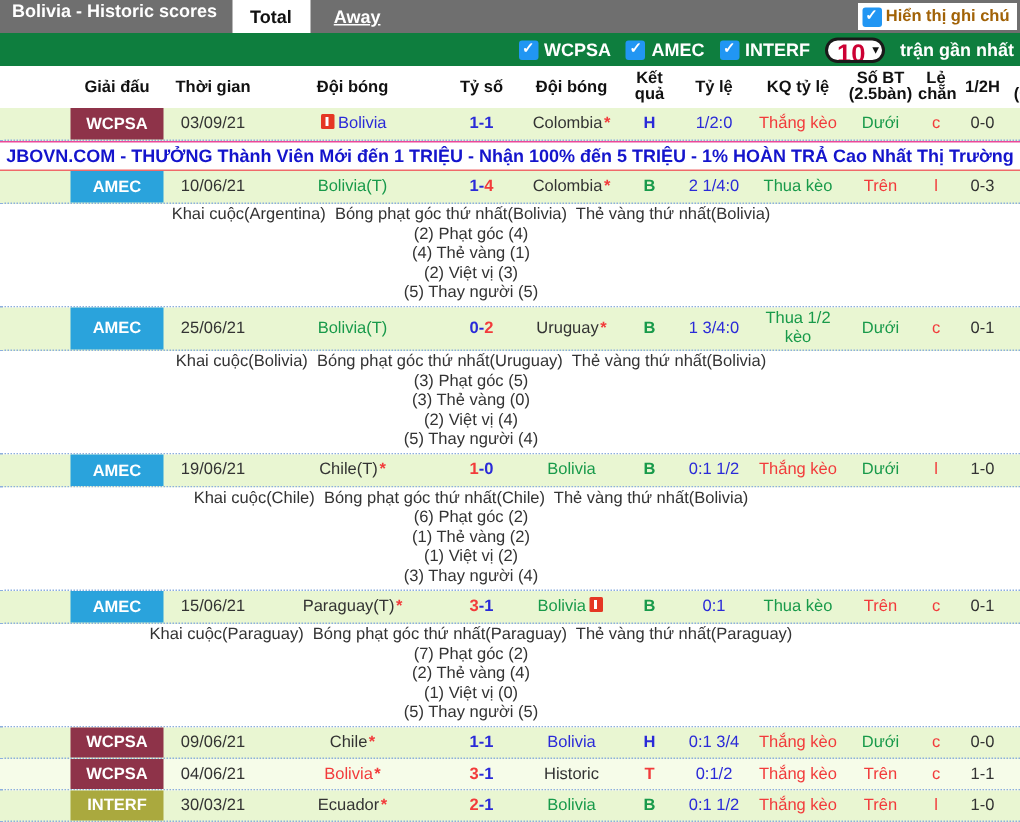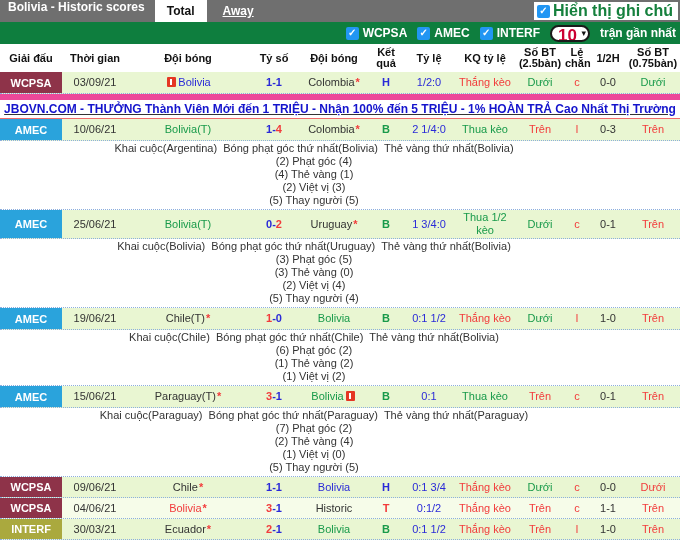--- a/index.html
+++ b/index.html
@@ -7,51 +7,51 @@
     width:680px;height:548px;overflow:hidden;background:#fff;position:relative;
     font-family:"Liberation Sans", sans-serif;font-size:11px;color:#333;
   }
   
   .titlebar{height:22px;background:#6f6f6f;display:flex;align-items:flex-start;position:relative;}
   .titlebar .title{color:#fff;font-weight:bold;font-size:12px;padding:0 10px 0 8px;}
   .tab{height:22px;display:flex;align-items:center;padding:0 12px;font-size:12px;font-weight:bold;cursor:pointer;}
   .tab.active{background:#fff;color:#111;}
   .tab.inactive{color:#fff;text-decoration:underline;margin-left:4px;}
   .note-box{position:absolute;right:2px;top:2px;height:18px;background:#fff;display:flex;align-items:center;gap:3px;padding:0 5px 0 3px;}
-  .note-label{color:#15803d;font-weight:bold;font-size:16px;}
+  .note-label{color:#a16207;font-weight:bold;font-size:11px;}
   
   .cb{display:inline-flex;width:13px;height:13px;background:#2196f3;border-radius:2px;color:#fff;
       font-size:10px;font-weight:bold;align-items:center;justify-content:center;line-height:1;}
   
   .filterbar{height:22px;background:#0e7e3e;display:flex;align-items:center;justify-content:flex-end;gap:10px;padding-right:4px;}
   .league-item{display:flex;align-items:center;gap:4px;color:#fff;font-weight:bold;font-size:12px;}
   .select-wrap{position:relative;display:inline-flex;align-items:center;}
   .select-wrap select{
     appearance:none;-webkit-appearance:none;width:40px;height:17px;border:2px solid #1a1a1a;border-radius:9px;
     background:#fff;color:#c03;font-weight:bold;font-size:17px;padding:0 0 0 6px;line-height:1;
     font-family:"Liberation Sans", sans-serif;
   }
   .sel-arrow{position:absolute;right:4px;color:#111;font-size:9px;pointer-events:none;}
   .recent-label{color:#fff;font-weight:bold;font-size:12px;}
   
-  .grid{display:grid;grid-template-columns:62px 66px 120px 52px 68px 36px 50px 62px 48px 26px 36px 54px;align-items:center;}
+  .grid{display:grid;grid-template-columns:62px 66px 120px 52px 68px 36px 50px 62px 48px 26px 36px 54px;align-items:center;padding-left:47px;}
   .thead .hcell{font-weight:bold;font-size:11px;line-height:11px;text-align:center;padding:3px 1px;color:#111;}
   .trow{min-height:21px;border-bottom:1px dotted #8caede;}
   .trow.compact{min-height:18px;}
   .shade-green{background:#e9f6d2;}
   .shade-light{background:#f6fce9;}
   .cell{text-align:center;padding:1px 0;line-height:13px;}
   .badge{height:100%;min-height:20px;display:flex;align-items:center;justify-content:center;color:#fff;font-weight:bold;font-size:11px;}
   .score{font-weight:bold;}
   .star{color:#f23b3b;font-weight:bold;margin-left:1px;}
   .inj-icon{display:inline-block;width:9px;height:10px;background:#e53724;border-radius:1px;position:relative;vertical-align:-1px;margin:0 2px;}
   .inj-icon::after{content:"";position:absolute;left:3px;top:2px;width:2px;height:6px;background:#fff;}
   
   .ad-row{height:18px;display:flex;align-items:center;justify-content:center;background:#fff;
-          border-top:6px solid #ec4899;border-bottom:1px solid #f06a6a;text-decoration:underline;}
+          border-top:1px solid #ec4899;border-bottom:1px solid #f06a6a;}
   .ad-row a{color:#1414cc;font-weight:bold;font-size:12px;text-decoration:none;}
   
   .detail{background:#fff;border-bottom:1px dotted #8caede;text-align:center;padding:1px 52px 2px 0;color:#333;}
   .detail .dline{line-height:13px;white-space:pre;}
 </style>
 </head>
 <body>
 
 <div class="titlebar">
   <span class="title">Bolivia - Historic scores</span>
@@ -172,20 +172,21 @@
       <div class="cell" style="color: rgb(24, 154, 74);">Dưới</div>
       <div class="cell" style="color: rgb(242, 59, 59);">l</div>
       <div class="cell">1-0</div>
       <div class="cell" style="color: rgb(242, 59, 59);">Trên</div>
     </div>
     <div class="detail">
       <div class="dline">Khai cuộc(Chile)  Bóng phạt góc thứ nhất(Chile)  Thẻ vàng thứ nhất(Bolivia)</div>
       <div class="dline">(6) Phạt góc (2)</div>
       <div class="dline">(1) Thẻ vàng (2)</div>
       <div class="dline">(1) Việt vị (2)</div>
+      <div class="dline">(3) Thay người (4)</div>
     </div>
     <div class="grid trow shade-green">
       <div class="badge" style="background: rgb(42, 163, 220);">AMEC</div>
       <div class="cell">15/06/21</div>
       <div class="cell"><span style="color: rgb(51, 51, 51);">Paraguay(T)</span><span class="star">*</span></div>
       <div class="cell score"><span style="color: rgb(242, 59, 59);">3</span><span style="color: rgb(42, 42, 216);">-</span><span style="color: rgb(42, 42, 216);">1</span></div>
       <div class="cell"><span style="color: rgb(24, 154, 74);">Bolivia</span><span class="inj-icon"></span></div>
       <div class="cell" style="color: rgb(24, 154, 74); font-weight: bold;">B</div>
       <div class="cell" style="color: rgb(42, 42, 216);">0:1</div>
       <div class="cell" style="color: rgb(24, 154, 74);">Thua kèo</div>

